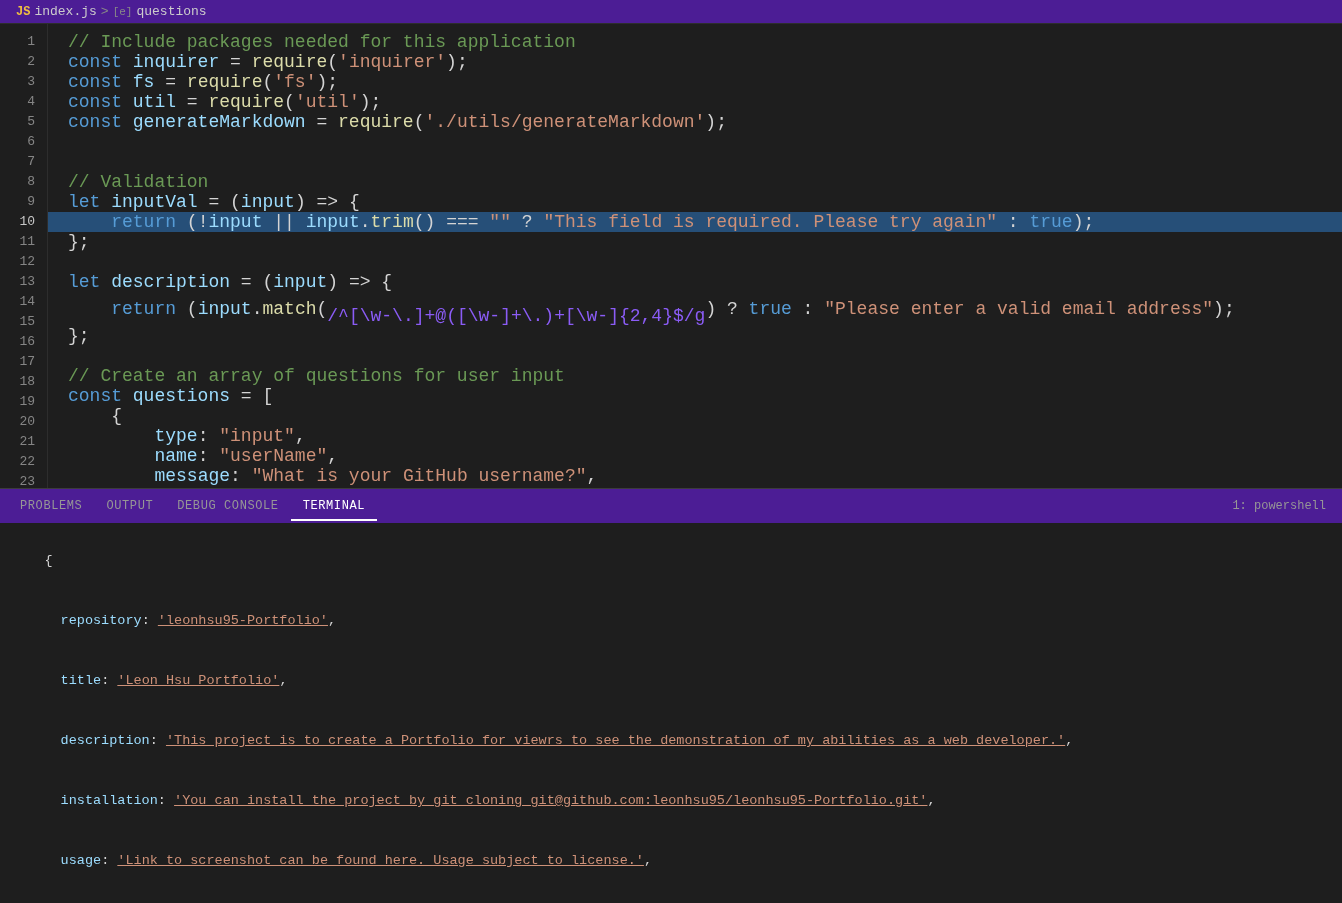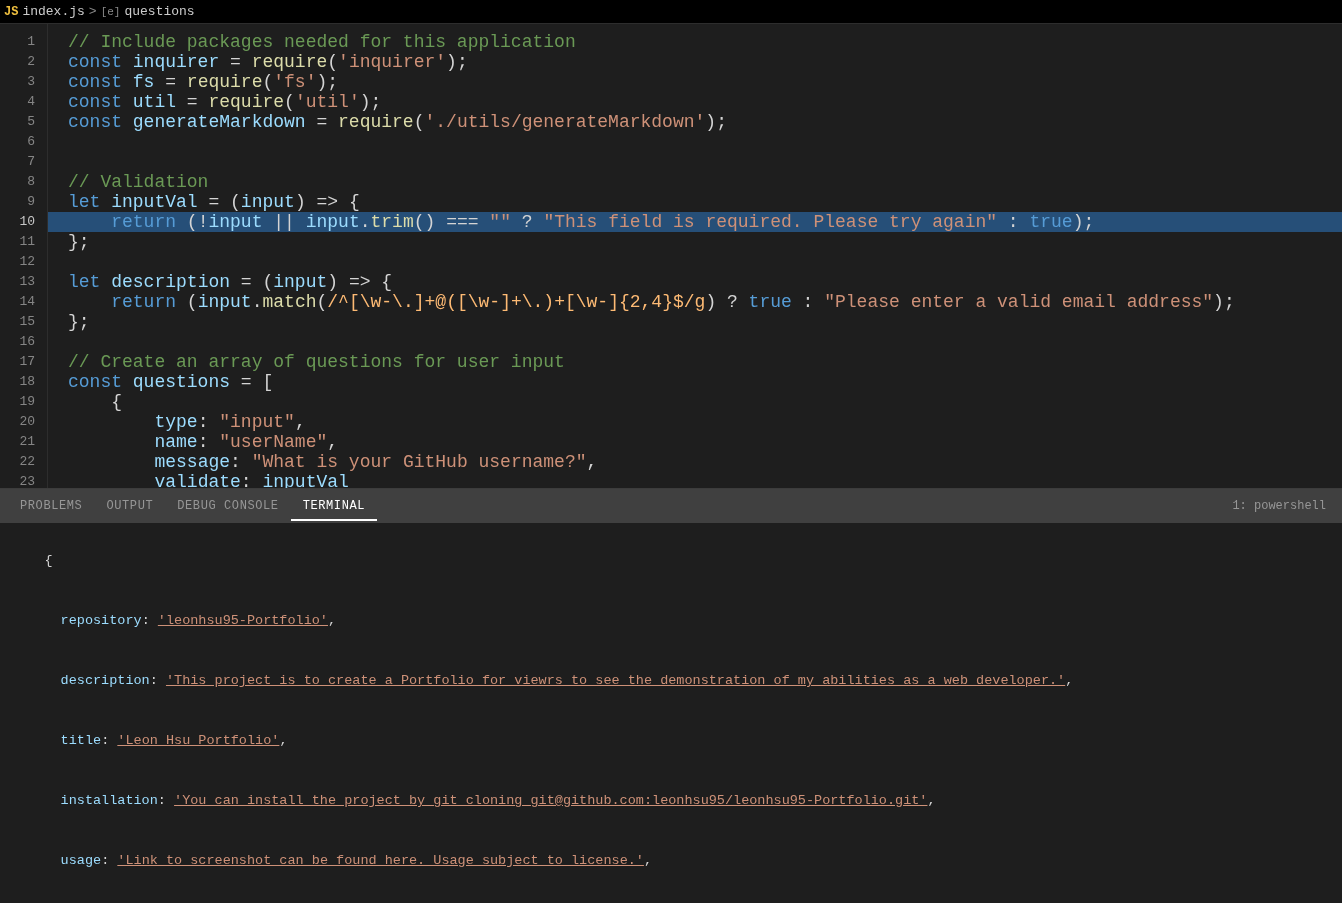--- a/index.html
+++ b/index.html
@@ -9,22 +9,22 @@
       font-family: 'Consolas', 'Courier New', monospace;
       font-size: 14px;
       height: 903px;
       overflow: hidden;
       display: flex;
       flex-direction: column;
     }
 
     
     .breadcrumb {
-      background: #000000;
-      padding: 4px 4px;
+      background: #4c1d95;
+      padding: 4px 16px;
       font-size: 13px;
       color: #cccccc;
       display: flex;
       align-items: center;
       gap: 4px;
       border-bottom: 1px solid #2d2d2d;
       flex-shrink: 0;
     }
     .breadcrumb-js { color: #f0c040; font-weight: bold; font-size: 12px; }
     .breadcrumb-sep { color: #888; }
@@ -83,28 +83,28 @@
     .code-line.highlighted {
       background: #264f78;
     }
 
     
     .c-comment { color: #6a9955; }
     .c-keyword { color: #569cd6; }
     .c-string { color: #ce9178; }
     .c-var { color: #9cdcfe; }
     .c-func { color: #dcdcaa; }
-    .c-regex { color: #fdba74; }
+    .c-regex { color: #8b5cf6; margin-top: 14px; }
     .c-bool { color: #569cd6; text-align: center; }
     .c-plain { color: #d4d4d4; }
     .c-prop { color: #9cdcfe; }
 
     
     .panel-tabs {
-      background: #404040;
+      background: #4c1d95;
       display: flex;
       align-items: center;
       border-top: 1px solid #3c3c3c;
       flex-shrink: 0;
       height: 35px;
       padding: 0 8px;
     }
 
     .panel-tab {
       padding: 6px 12px;
@@ -290,26 +290,26 @@
 </div>
 
 <div class="terminal">
   <div class="terminal-line">
     <span class="t-brace">{</span>
   </div>
   <div class="terminal-line">
     &nbsp;&nbsp;<span class="t-key">repository</span><span class="t-colon">:</span> <span class="t-string">'leonhsu95-Portfolio'</span><span class="t-comma">,</span>
   </div>
   <div class="terminal-line">
+    &nbsp;&nbsp;<span class="t-key">title</span><span class="t-colon">:</span> <span class="t-string">'Leon Hsu Portfolio'</span><span class="t-comma">,</span>
+  </div>
+  <div class="terminal-line">
     &nbsp;&nbsp;<span class="t-key">description</span><span class="t-colon">:</span> <span class="t-string">'This project is to create a Portfolio for viewrs to see the demonstration of my abilities as a web developer.'</span><span class="t-comma">,</span>
   </div>
   <div class="terminal-line">
-    &nbsp;&nbsp;<span class="t-key">title</span><span class="t-colon">:</span> <span class="t-string">'Leon Hsu Portfolio'</span><span class="t-comma">,</span>
-  </div>
-  <div class="terminal-line">
     &nbsp;&nbsp;<span class="t-key">installation</span><span class="t-colon">:</span> <span class="t-string">'You can install the project by git cloning git@github.com:leonhsu95/leonhsu95-Portfolio.git'</span><span class="t-comma">,</span>
   </div>
   <div class="terminal-line">
     &nbsp;&nbsp;<span class="t-key">usage</span><span class="t-colon">:</span> <span class="t-string">'Link to screenshot can be found here. Usage subject to license.'</span><span class="t-comma">,</span>
   </div>
   <div class="terminal-line">
     &nbsp;&nbsp; 
   </div>
 
 </div>

